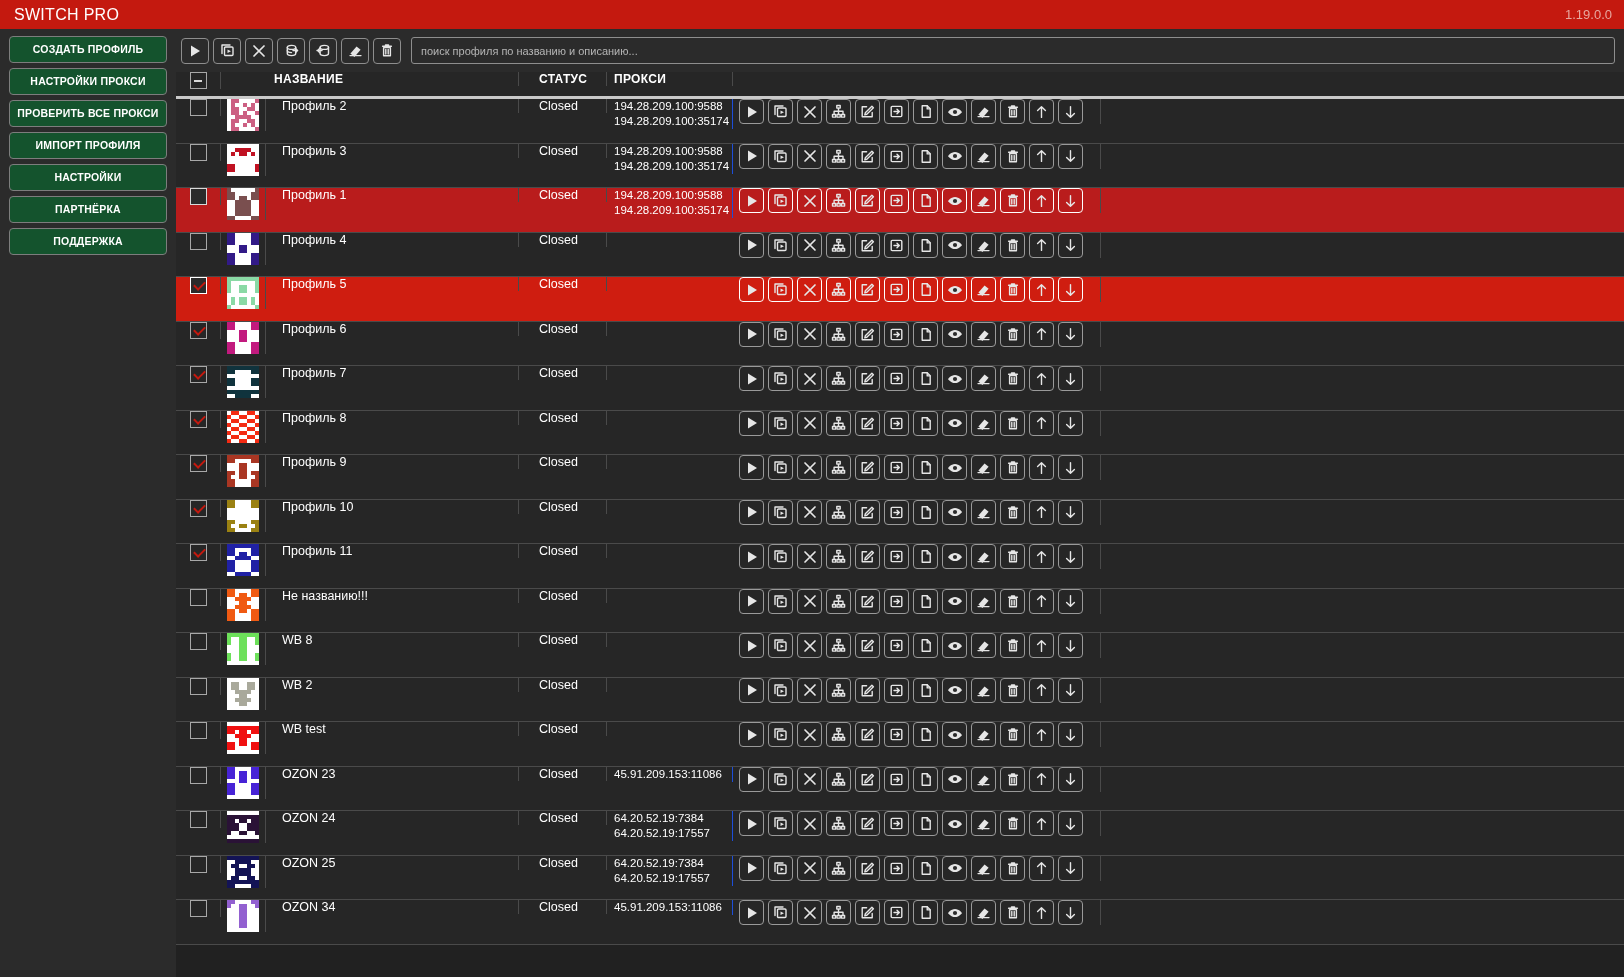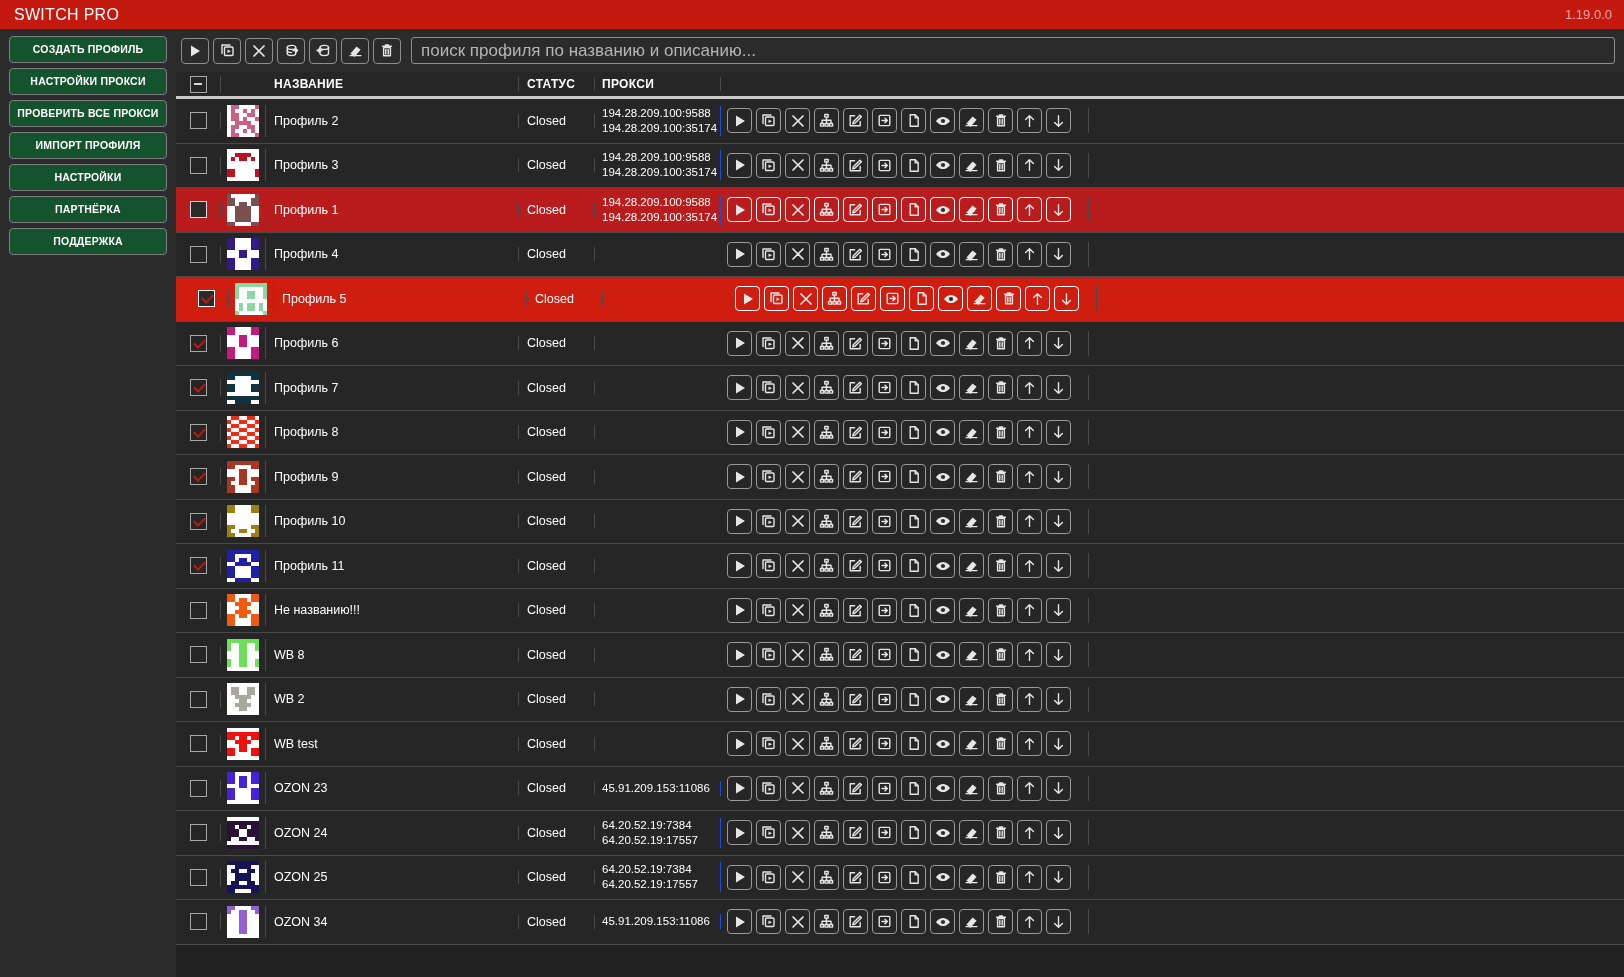--- a/index.html
+++ b/index.html
@@ -56,52 +56,52 @@
     width: 28px; height: 26px; margin-right: 4px;
     border: 1px solid #8e8e8e; border-radius: 4px;
     background: #2b2b2b;
     display: flex; align-items: center; justify-content: center;
     cursor: pointer; flex: none;
   }
   .tb-btn svg { display: block; }
   #search-input {
     flex: 1; height: 27px; margin-left: 6px; margin-right: 9px;
     background: #2b2b2b; border: 1px solid #8e8e8e; border-radius: 3px;
-    color: #cfcfcf; font-size: 17px; padding: 8px 9px;
+    color: #cfcfcf; font-size: 11px; padding: 8px 9px;
     font-family: "Liberation Sans", sans-serif;
     outline: none;
   }
   #search-input::placeholder { color: #b5b5b5; }
 
   
   #table-wrap {
     position: absolute; left: 0; top: 43px; width: 1448px; height: 905px;
     overflow: hidden;
   }
   .row {
     display: flex; width: 1448px;
     border-bottom: 1px solid #4a4a4a;
     background: #262626;
-    align-items: center;
+    align-items: flex-start;
   }
   .row.hdr {
     height: 27px; background: #262626;
     border-bottom: 3px solid #c9c9c9;
   }
   .row.hovered { background: #b91c1c; }
-  .row.selected { background: #cf1d10; padding-left: 8px; }
+  .row.selected { background: #cf1d10; }
 
   .c-check { width: 45px; flex: none; border-right: 1px solid #4a4a4a;
              display: flex; align-items: center; justify-content: center; }
   .c-ava   { width: 45px; flex: none; border-right: 1px solid #4a4a4a;
              display: flex; align-items: center; justify-content: center; }
   .c-name  { width: 253px; flex: none; border-right: 1px solid #4a4a4a;
              display: flex; align-items: center; padding-left: 8px; }
   .c-stat  { width: 76px; flex: none; border-right: 1px solid #4a4a4a;
-             display: flex; align-items: center; padding-left: 8px; }
+             display: flex; align-items: center; padding-left: 8px; margin-left: 12px; }
   .c-proxy { width: 126px; flex: none; border-right: 1px solid #1d4ed8;
              display: flex; flex-direction: column; justify-content: center;
              padding-left: 7px; }
   .c-act   { width: 368px; flex: none; border-right: 1px solid #4a4a4a;
              display: flex; align-items: center; gap: 4px; padding-left: 6px; }
   .c-blank { flex: 1; }
 
   .row.hdr .c-check, .row.hdr .c-ava, .row.hdr .c-name,
   .row.hdr .c-stat, .row.hdr .c-proxy, .row.hdr .c-act {
     border-right: 1px solid #4a4a4a;
@@ -124,21 +124,21 @@
   .row.hovered  .chk { border-color: #d9d9d9; background: #2b2b2b; }
 
   .minus-box {
     width: 17px; height: 17px; border: 1px solid #a8a8a8;
     display: flex; align-items: center; justify-content: center; cursor: pointer;
   }
   .minus-box i { display: block; width: 8px; height: 2px; background: #d8d8d8; }
 
   .avatar { width: 32px; height: 32px; display: block; }
 
-  .name-txt  { color: #ffffff; font-size: 12.5px; }
+  .name-txt  { color: #ffffff; font-size: 12.5px; margin-left: 8px; }
   .stat-txt  { color: #ffffff; font-size: 12.5px; }
   .proxy-txt { color: #ffffff; font-size: 11.5px; line-height: 15px; white-space: nowrap; }
 
   .act-btn {
     width: 25px; height: 25px; flex: none;
     border: 1px solid #9a9a9a; border-radius: 4px;
     background: transparent;
     display: flex; align-items: center; justify-content: center;
     cursor: pointer;
   }

